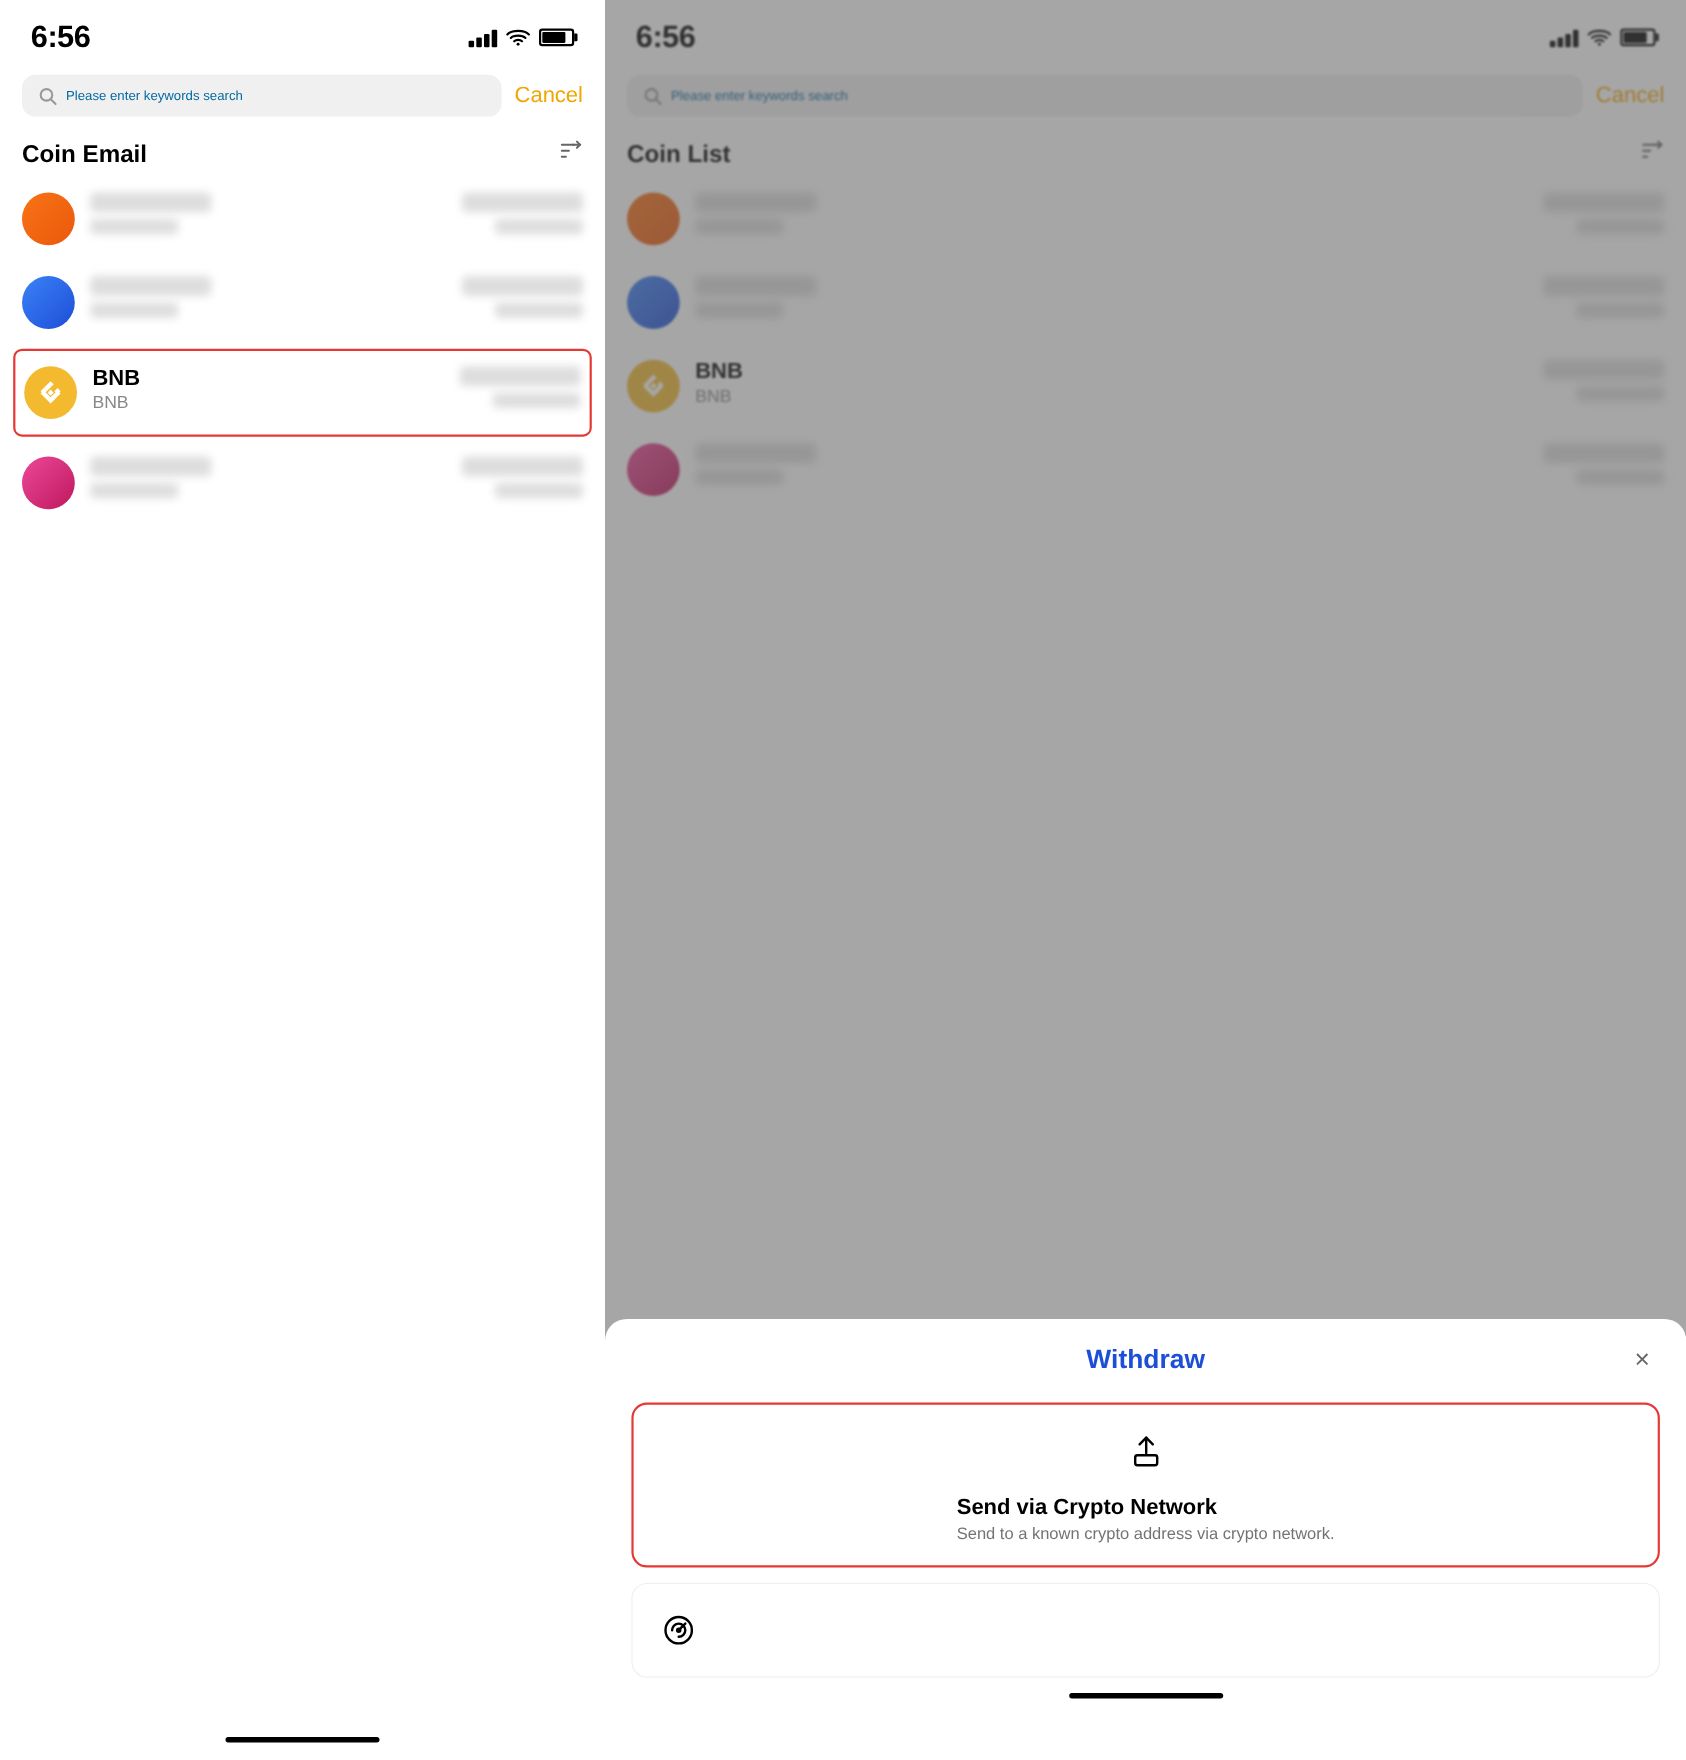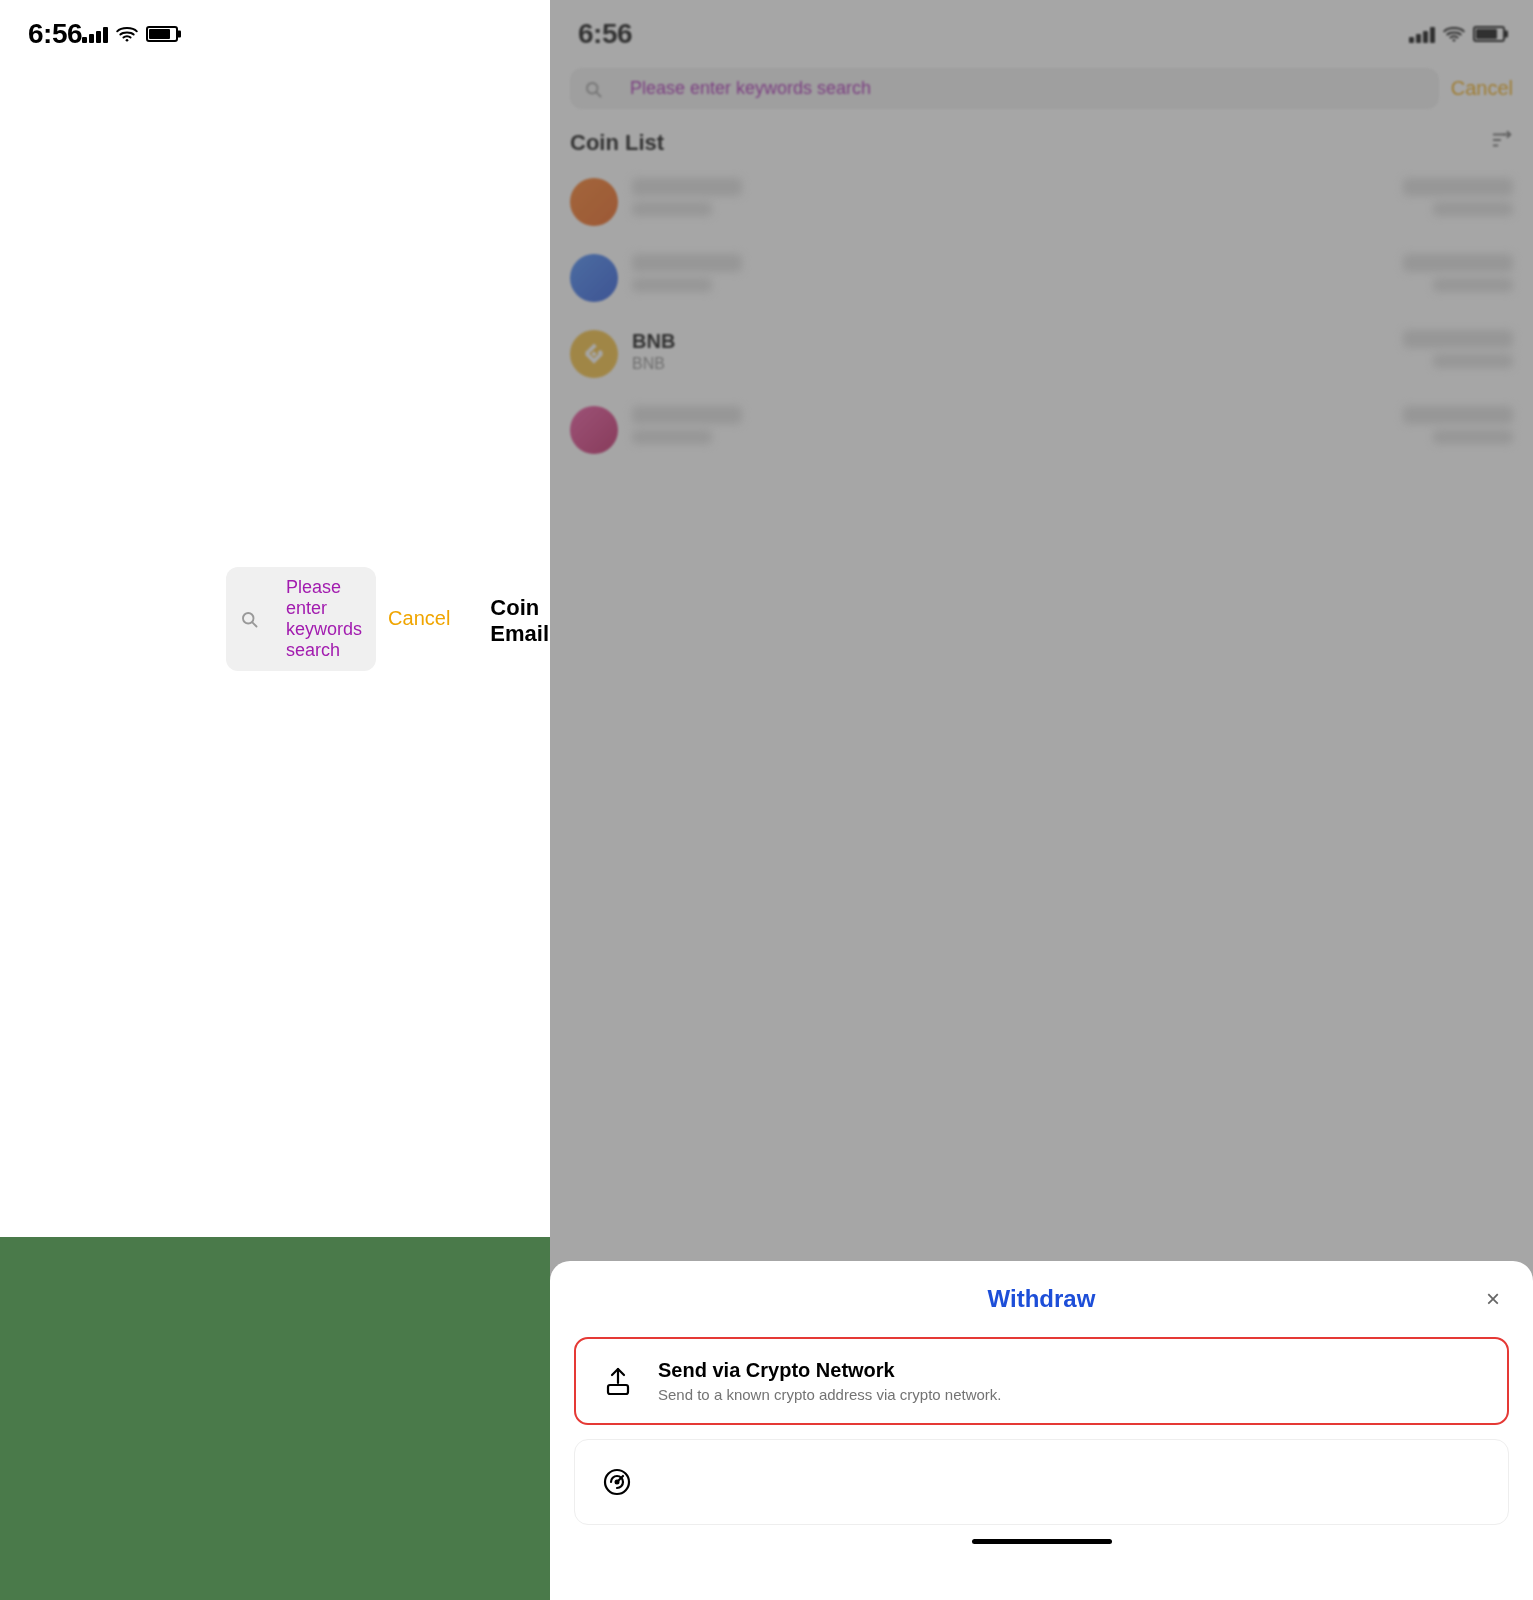--- a/index.html
+++ b/index.html
@@ -7,23 +7,24 @@
       width: 1533px;
       height: 1600px;
       display: flex;
       font-family: -apple-system, 'SF Pro Display', 'Helvetica Neue', Arial, sans-serif;
       background: #4a7a4a;
     }
 
     
     .phone-panel {
       width: 550px;
-      height: 1237px;
+      height: 1600px;
       background: #ffffff;
       display: flex;
+      flex-direction: column;
       position: relative;
       flex-shrink: 0;
     }
 
     .right-phone-panel {
       width: 983px;
       height: 1600px;
       background: #ffffff;
       display: flex;
       flex-direction: column;
@@ -115,24 +116,23 @@
       gap: 8px;
     }
 
     .search-icon-svg {
       width: 18px;
       height: 18px;
       color: #999;
     }
 
     .search-placeholder {
-      font-size: 18px;
-      color: #a21caf;
+      font-size: 12px;
+      color: #0369a1;
       flex: 1;
-      margin-left: 20px;
     }
 
     .cancel-btn {
       font-size: 20px;
       color: #f0a500;
       font-weight: 500;
       white-space: nowrap;
       cursor: pointer;
     }
 
@@ -307,20 +307,21 @@
       gap: 18px;
       padding: 20px;
       border: 1.5px solid #eee;
       border-radius: 14px;
       margin-bottom: 14px;
       cursor: pointer;
     }
 
     .modal-option.highlighted-option {
       border: 2.5px solid #e53935;
+      flex-direction: column;
     }
 
     .option-icon {
       width: 44px;
       height: 44px;
       display: flex;
       align-items: center;
       justify-content: center;
       flex-shrink: 0;
     }

